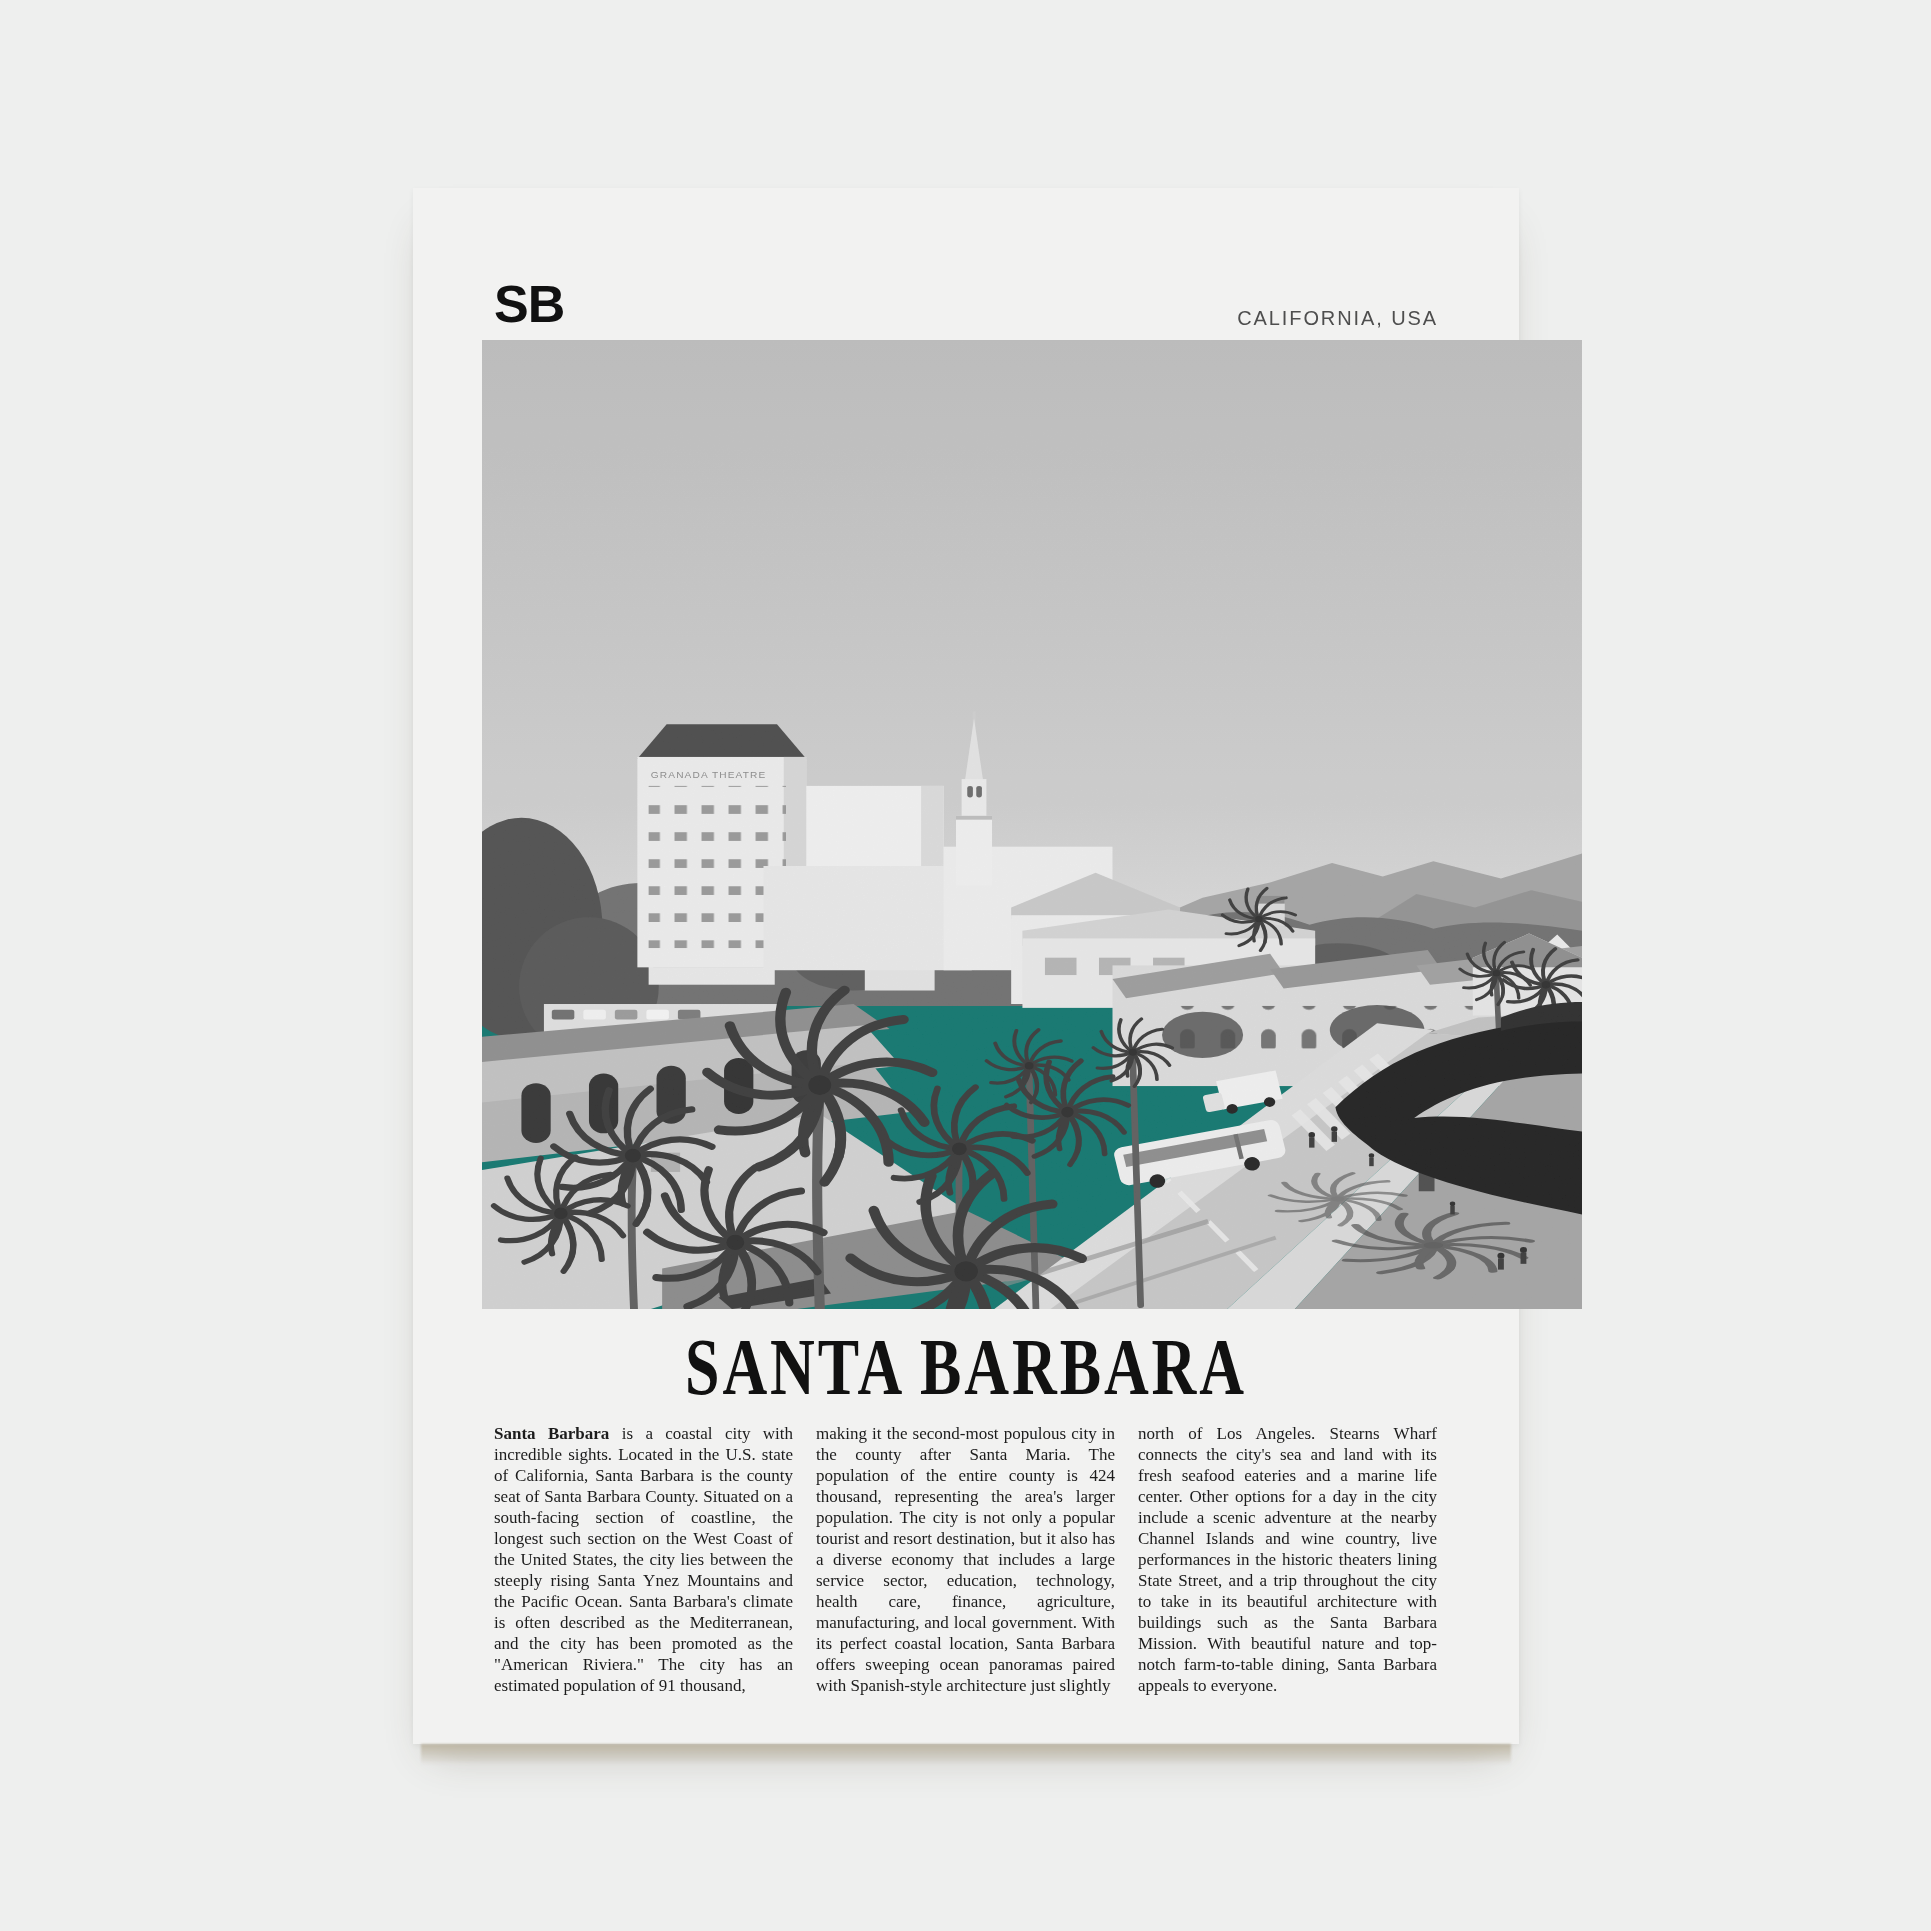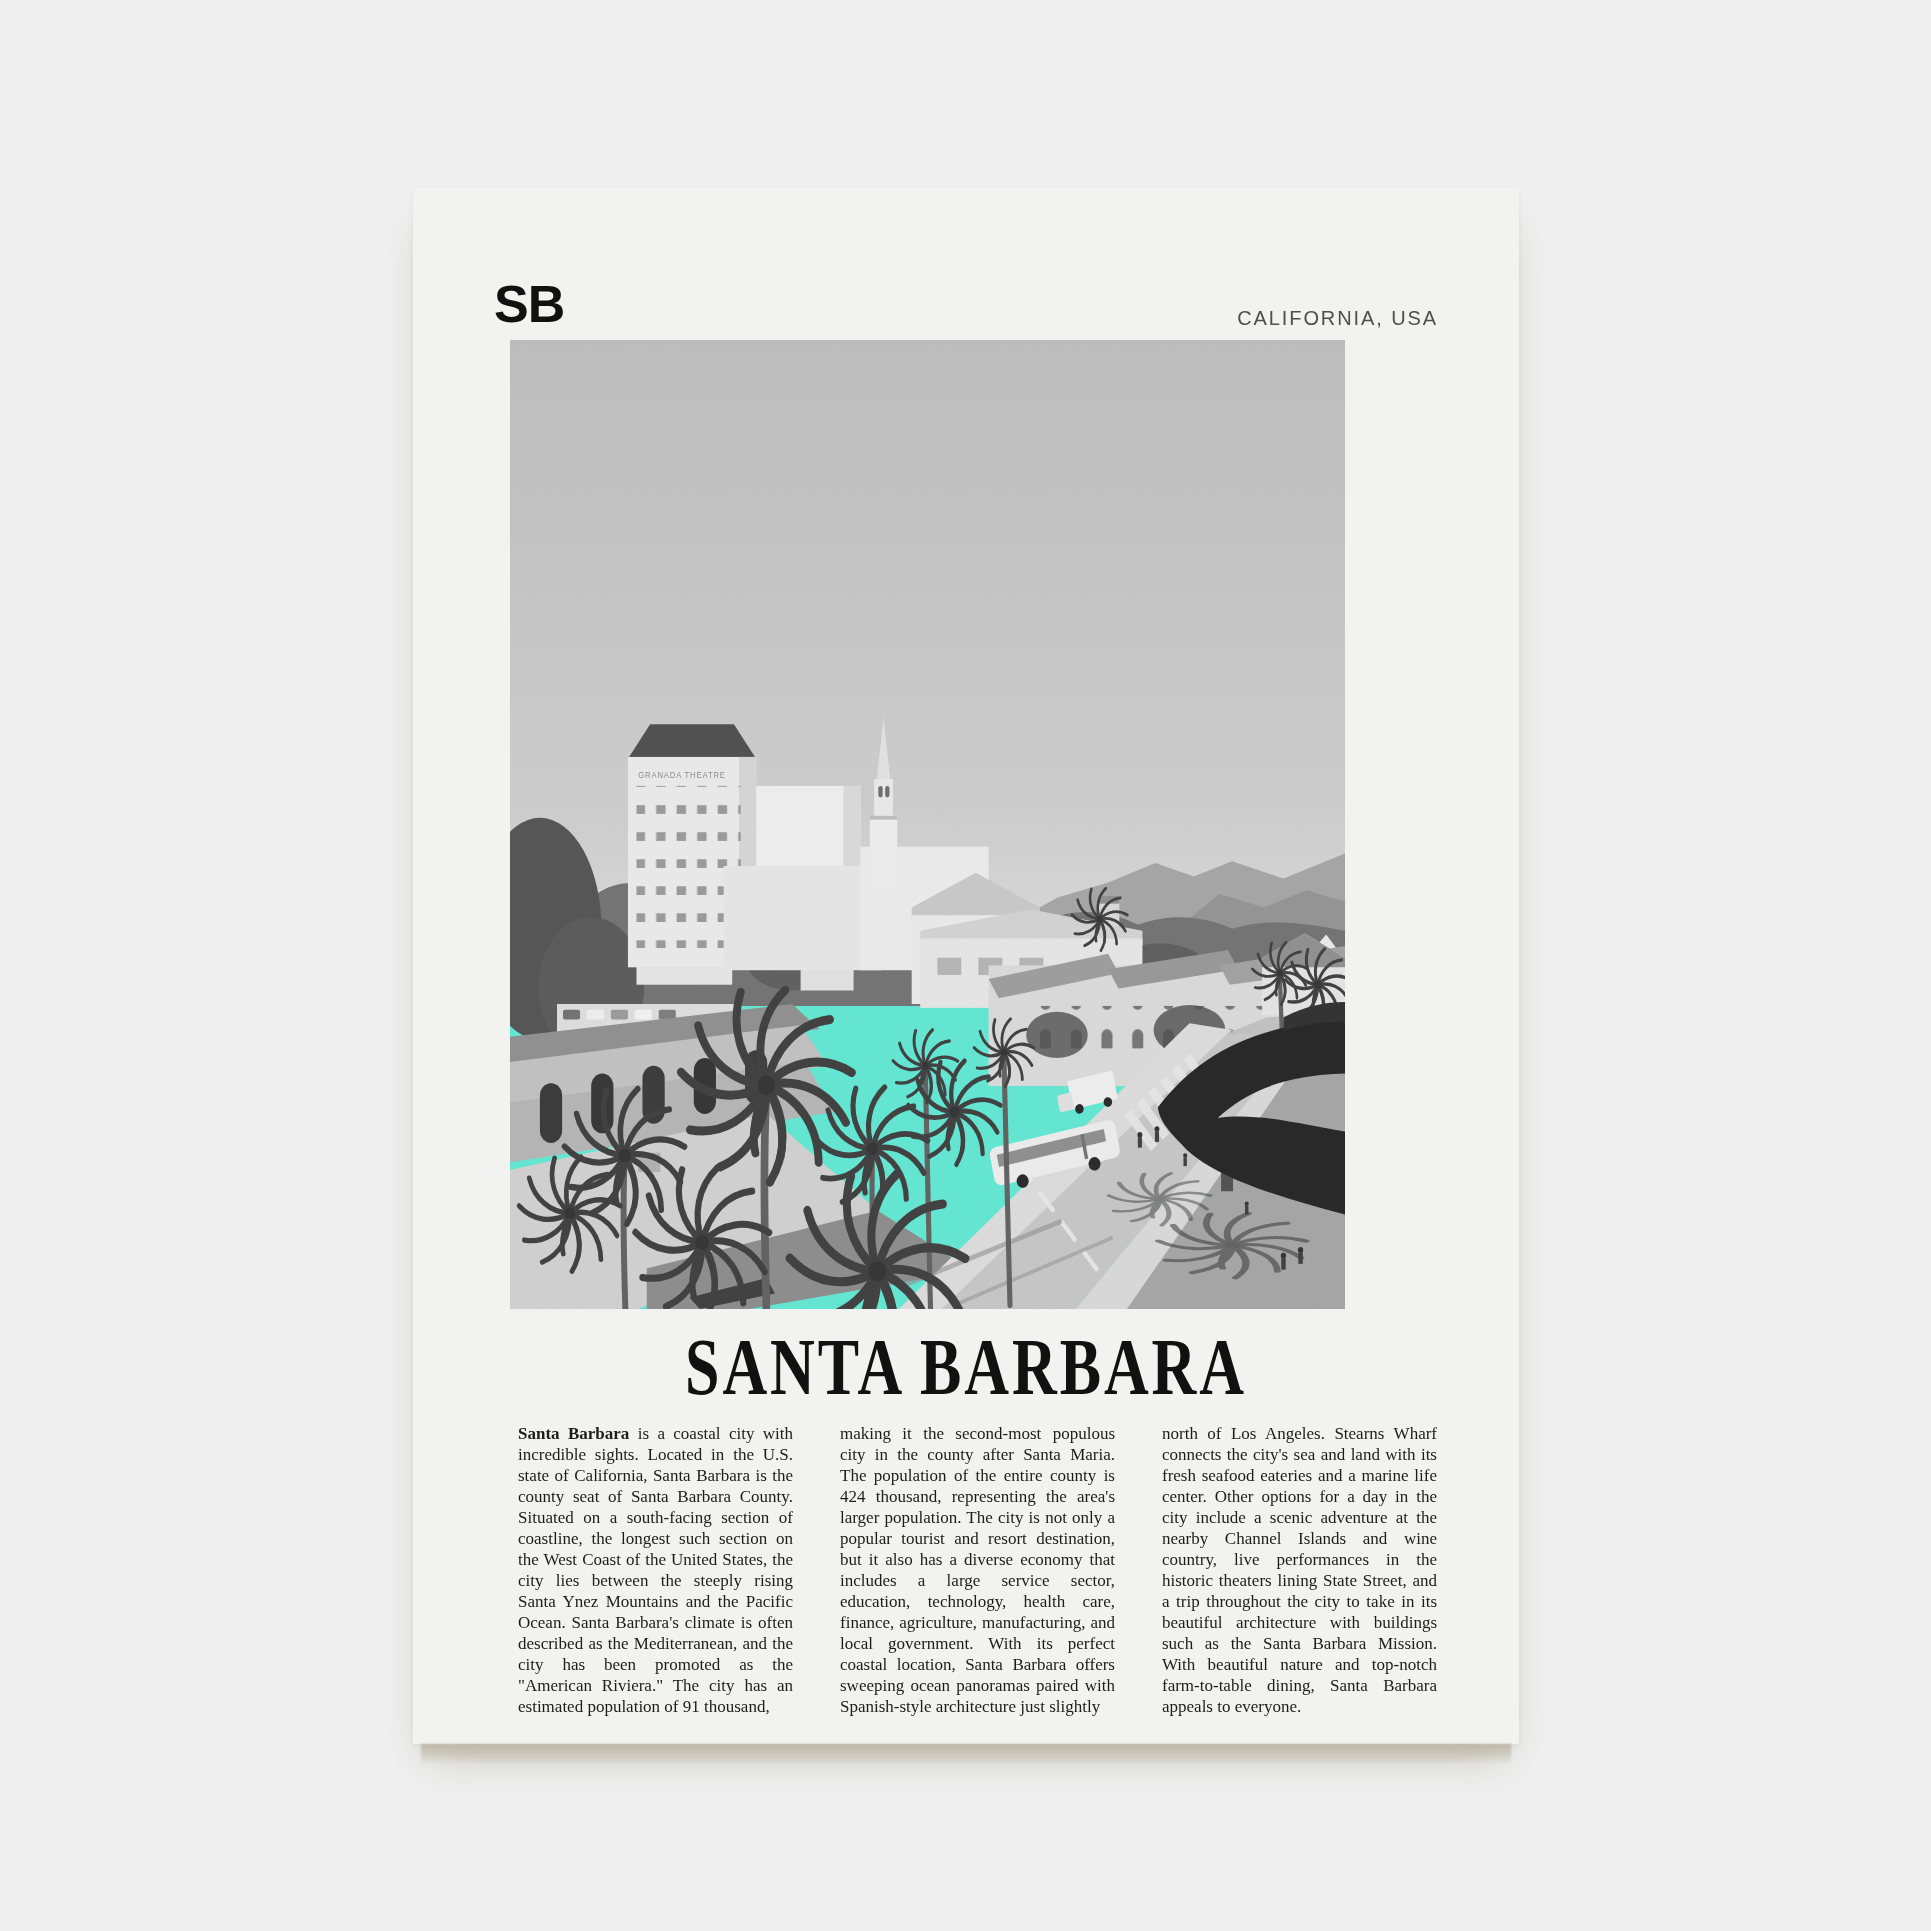--- a/index.html
+++ b/index.html
@@ -28,41 +28,40 @@
     display:flex;justify-content:space-between;align-items:flex-end;
     padding-bottom:9.7px;
   }
   .logo{
     font-size:52px;font-weight:700;color:var(--ink);letter-spacing:-1px;line-height:1;margin-top:24px;
   }
   .location{
     font-size:20px;font-weight:400;color:var(--muted);letter-spacing:1.9px;line-height:1.2;
   }
   .photo{
-    position:absolute;left:97px;top:152px;width:835px;height:969px;
-    background:#5eead4;overflow:hidden;
+    position:absolute;left:69px;top:152px;width:1100px;height:969px;
+    background:#0f766e;overflow:hidden;
   }
   .photo svg{display:block;width:100%;height:100%;}
   .title{
     position:absolute;left:0;right:0;top:1139px;
     text-align:center;
     font-family:"Liberation Serif",serif;font-weight:700;
     font-size:62px;letter-spacing:2.9px;color:var(--ink);line-height:1;
     transform:scaleY(1.28);transform-origin:top center;
   }
   .article{
     position:absolute;left:81px;top:1235px;width:943px;
     display:flex;gap:23px;
   }
   .col{
     flex:1;
     font-family:"Liberation Serif",serif;
     font-size:17px;line-height:21px;color:var(--body-ink);
     text-align:justify;
-    margin-left:24px;
   }
   .col strong{font-weight:700;}
   
   .fr{fill:none;stroke:#3a3a3a;stroke-width:5;stroke-linecap:round;}
   .trunk{fill:none;stroke:#5d5d5d;stroke-linecap:round;}
   .sign{font-family:"Liberation Sans",sans-serif;font-size:9px;letter-spacing:1px;fill:#8a8a8a;}
 </style>
 </head>
 <body>
 

